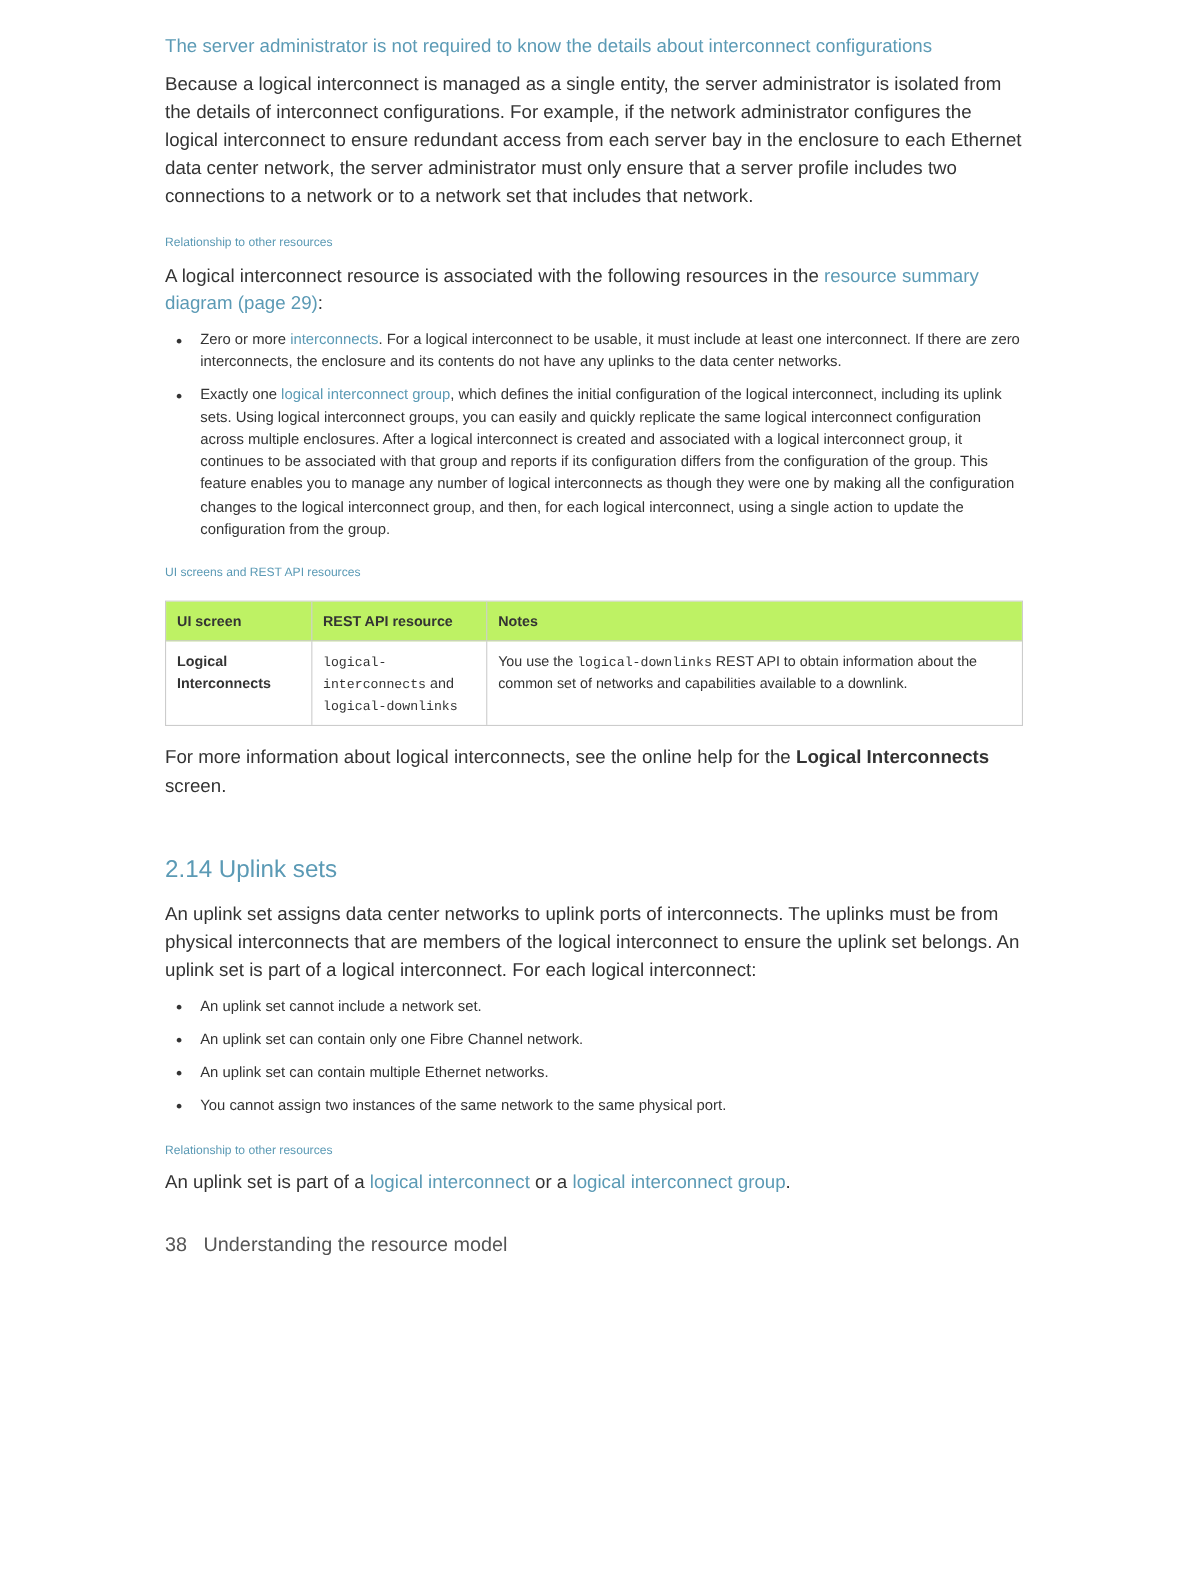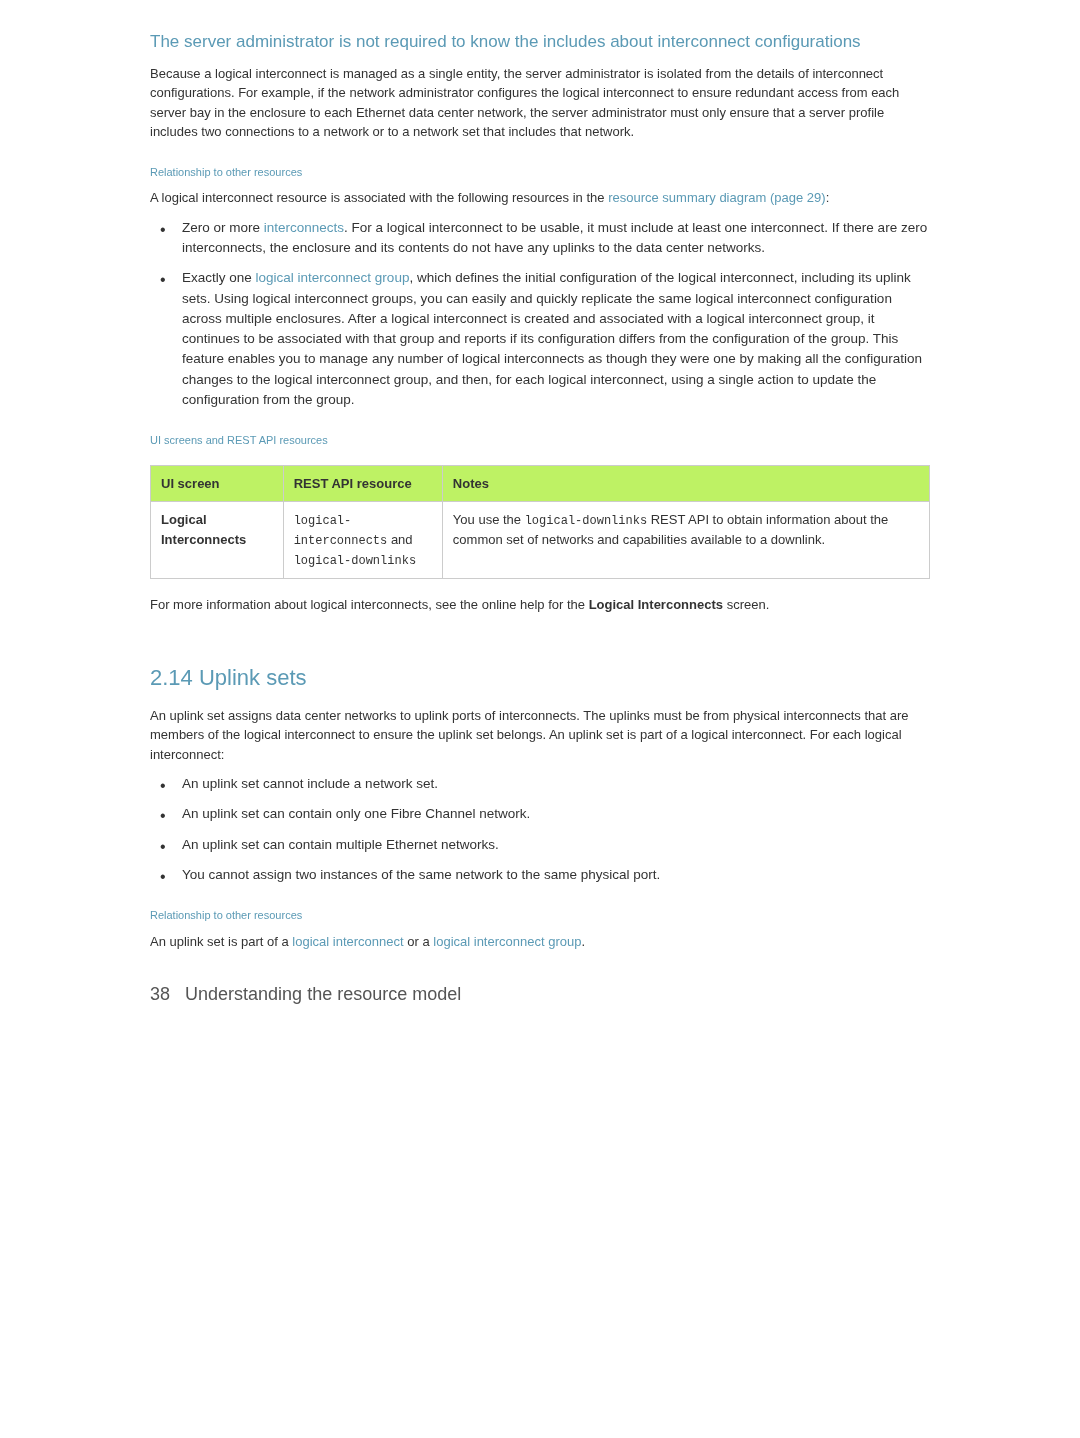--- a/index.html
+++ b/index.html
@@ -41,21 +41,21 @@
     h1.chapter-heading {
       color: #5b9ab5;
       font-size: 22px;
       font-weight: normal;
       margin-top: 46px;
       margin-bottom: 12px;
     }
 
     p {
       margin-bottom: 10px;
-      font-size: 13px;
+      font-size: 17px;
       color: #333;
     }
 
     a {
       color: #5b9ab5;
       text-decoration: none;
     }
 
     ul.bullet-list {
       list-style: none;
@@ -133,21 +133,21 @@
     .chapter-section {
       margin-top: 30px;
     }
   </style>
 </head>
 <body>
 
 <div class="page">
 
   <h2 class="section-heading">
-    The server administrator is not required to know the includes about interconnect configurations
+    The server administrator is not required to know the details about interconnect configurations
   </h2>
 
   <p>
     Because a logical interconnect is managed as a single entity, the server administrator is isolated from the details of interconnect configurations. For example, if the network administrator configures the logical interconnect to ensure redundant access from each server bay in the enclosure to each Ethernet data center network, the server administrator must only ensure that a server profile includes two connections to a network or to a network set that includes that network.
   </p>
 
   <h3 class="sub-heading">Relationship to other resources</h3>
 
   <p>
     A logical interconnect resource is associated with the following resources in the <a href="#">resource summary diagram (page 29)</a>:

